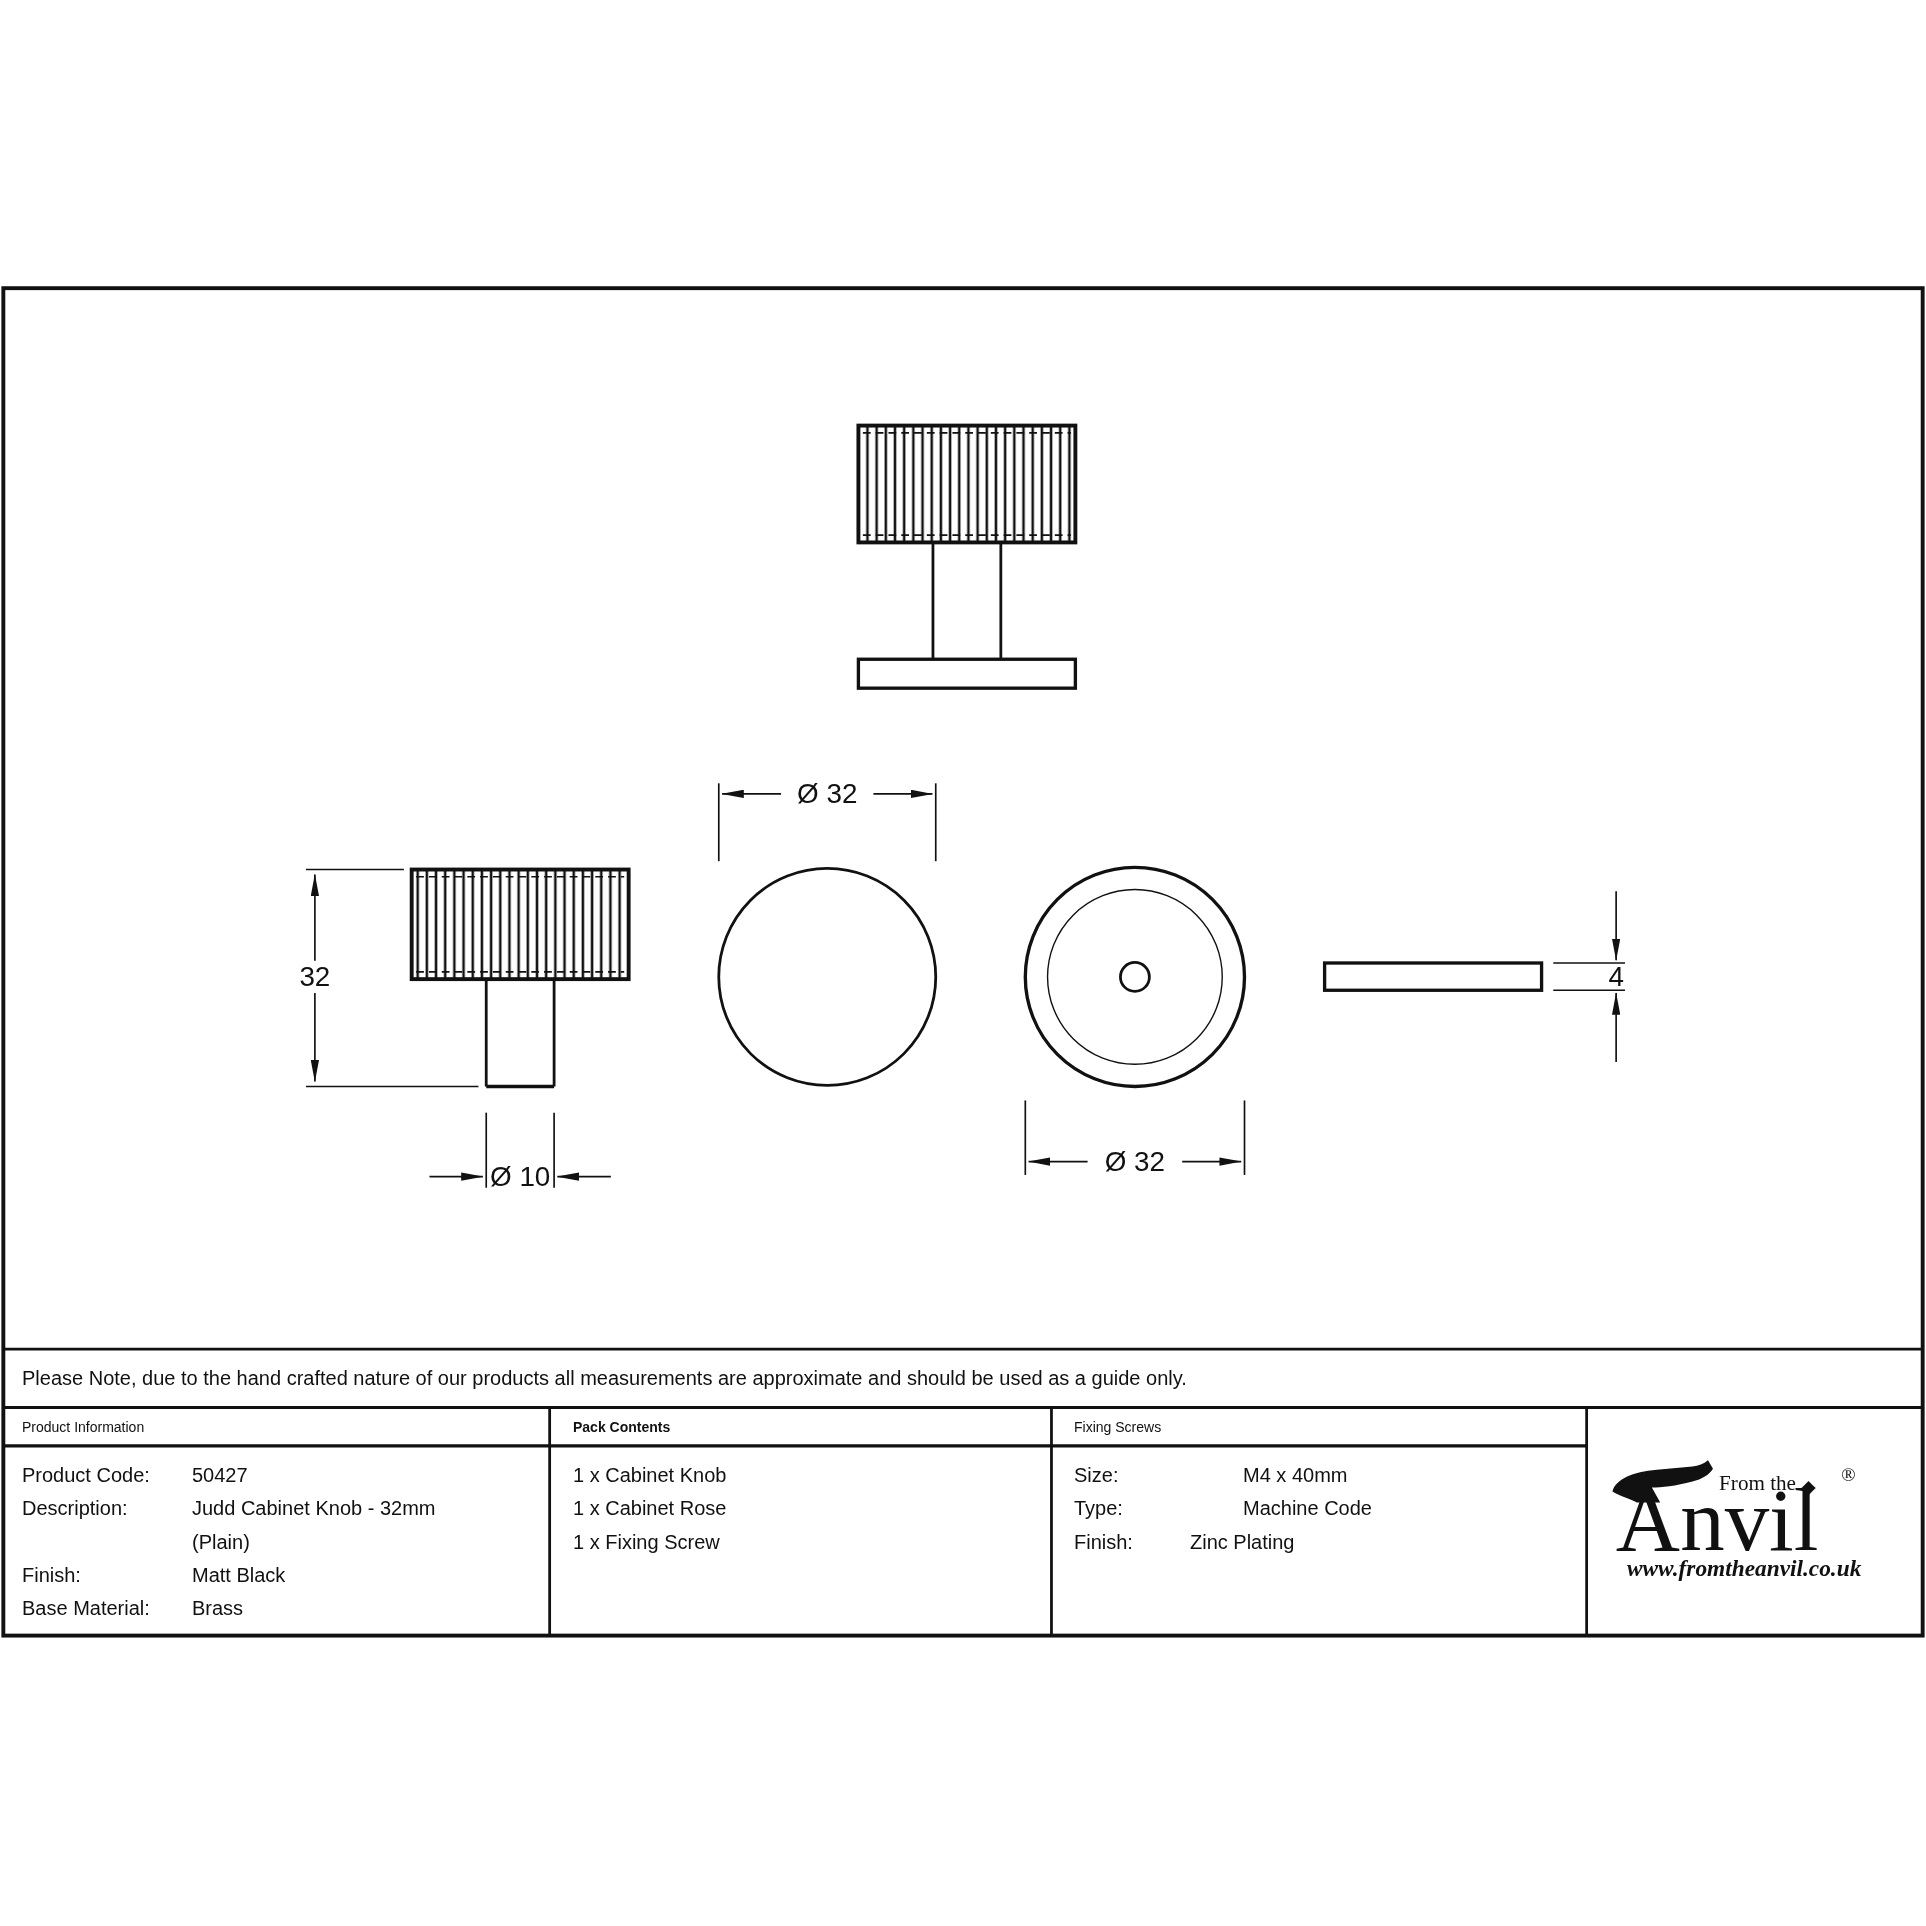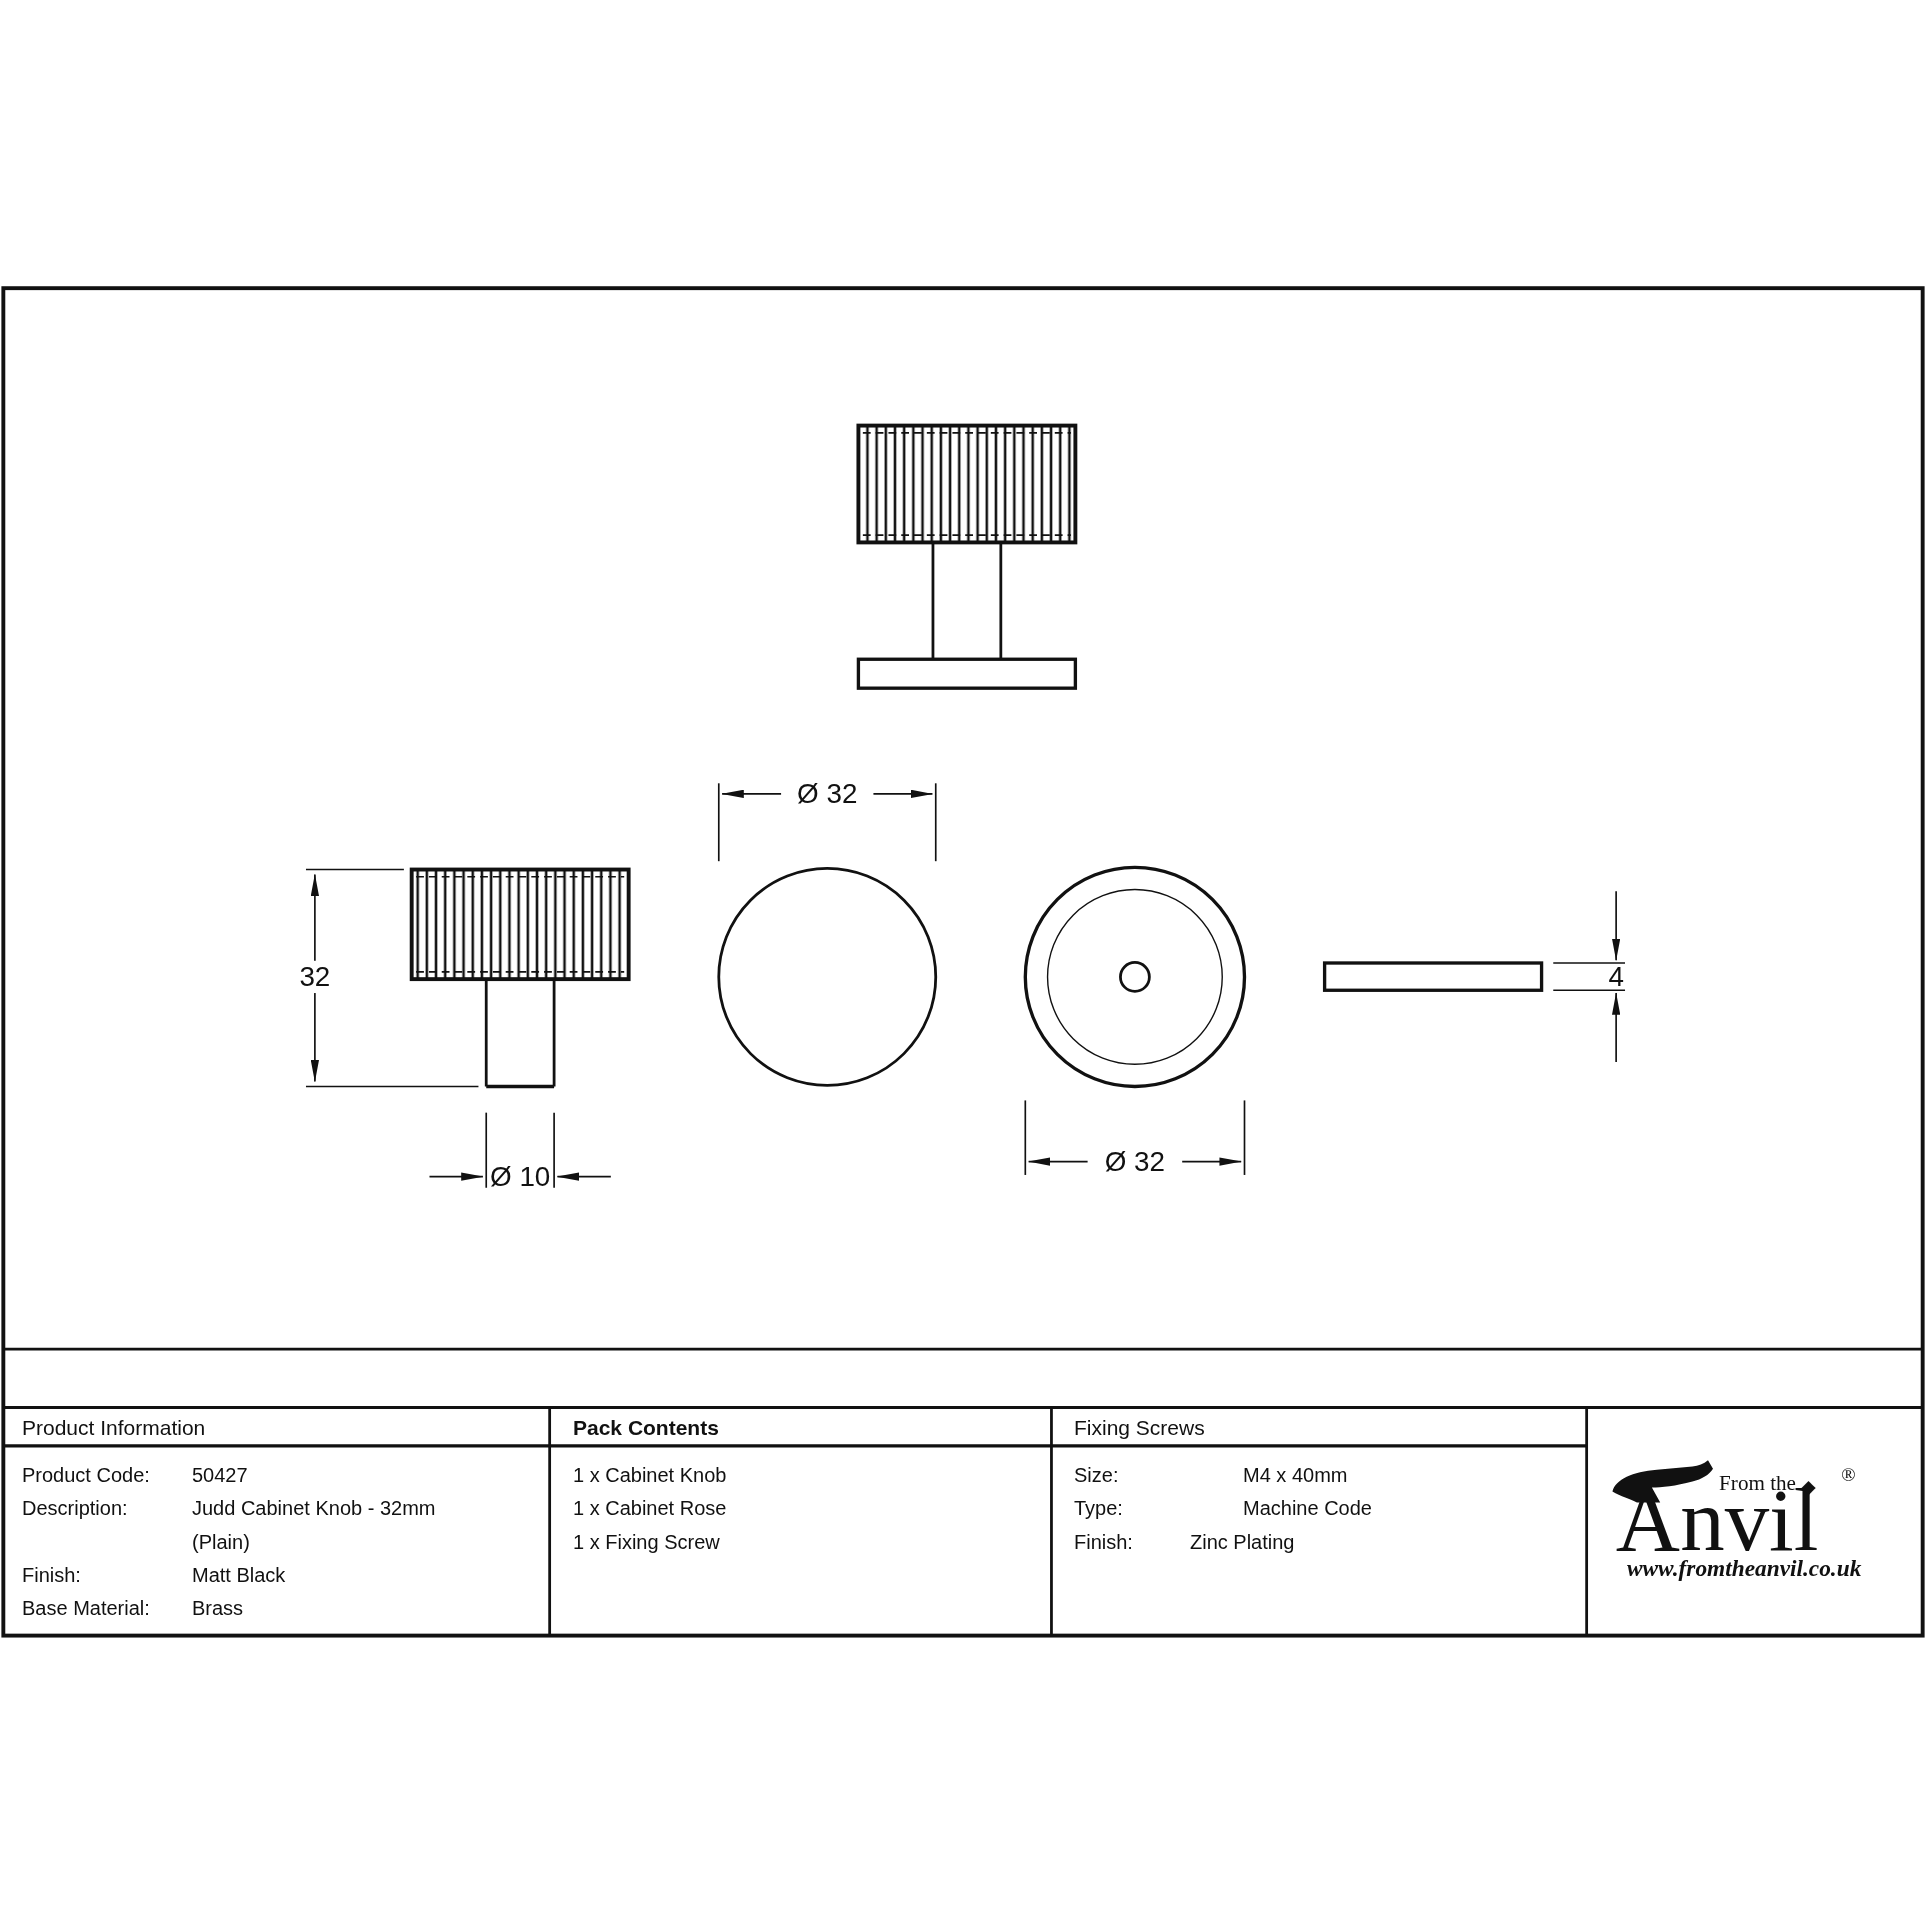--- a/index.html
+++ b/index.html
@@ -2,21 +2,21 @@
 <html style="font-size:9px"><head>
 <meta charset="utf-8">
 <style>
   html,body{margin:0;padding:0;background:#fff;}
   .sheet{position:relative;width:1926px;height:1926px;background:#fff;overflow:hidden;
          font-family:"Liberation Sans",sans-serif;color:#111;}
   svg{position:absolute;left:0;top:0;}
   svg text{font-family:"Liberation Sans",sans-serif;fill:#111;}
   text.dim{font-size:50px;text-anchor:middle;}
   .txt{position:absolute;height:33px;line-height:33px;font-size:20px;white-space:nowrap;}
-  .hdr{font-size:21px;}
+  .hdr{font-size:14px;}
   
   text.logo-big{font-family:"Liberation Serif",serif;font-size:160px;}
   text.logo-small{font-family:"Liberation Serif",serif;font-size:38px;}
   text.logo-reg{font-family:"Liberation Serif",serif;font-size:34px;}
   text.logo-url{font-family:"Liberation Serif",serif;font-style:italic;font-weight:bold;font-size:42px;text-anchor:middle;}
 </style>
 </head>
 <body>
 
 <div class="sheet">
@@ -100,20 +100,21 @@
     <g>
       <line x1="6" y1="2425" x2="3456" y2="2425" stroke="#111" stroke-width="5"></line>
       <line x1="6" y1="2530" x2="3456" y2="2530" stroke="#111" stroke-width="5"></line>
       <line x1="6" y1="2599" x2="2852" y2="2599" stroke="#111" stroke-width="6"></line>
       <line x1="988" y1="2530" x2="988" y2="2938" stroke="#111" stroke-width="5"></line>
       <line x1="1890" y1="2530" x2="1890" y2="2938" stroke="#111" stroke-width="5"></line>
       <line x1="2852" y1="2530" x2="2852" y2="2938" stroke="#111" stroke-width="5"></line>
     </g>
   </svg>
 
+  <div class="txt" style="left:22px;top:1362px;">Please Note, due to the hand crafted nature of our products all measurements are approximate and should be used as a guide only.</div>
 
   <div class="txt hdr" style="left:22px;top:1411px;">Product Information</div>
   <div class="txt hdr" style="left:573px;top:1411px;font-weight:bold;">Pack Contents</div>
   <div class="txt hdr" style="left:1074px;top:1411px;">Fixing Screws</div>
 
   <div class="txt" style="left:22px;top:1459px;">Product Code:</div>
   <div class="txt" style="left:192px;top:1459px;">50427</div>
   <div class="txt" style="left:22px;top:1492px;">Description:</div>
   <div class="txt" style="left:192px;top:1492px;">Judd Cabinet Knob - 32mm</div>
   <div class="txt" style="left:192px;top:1526px;">(Plain)</div>

